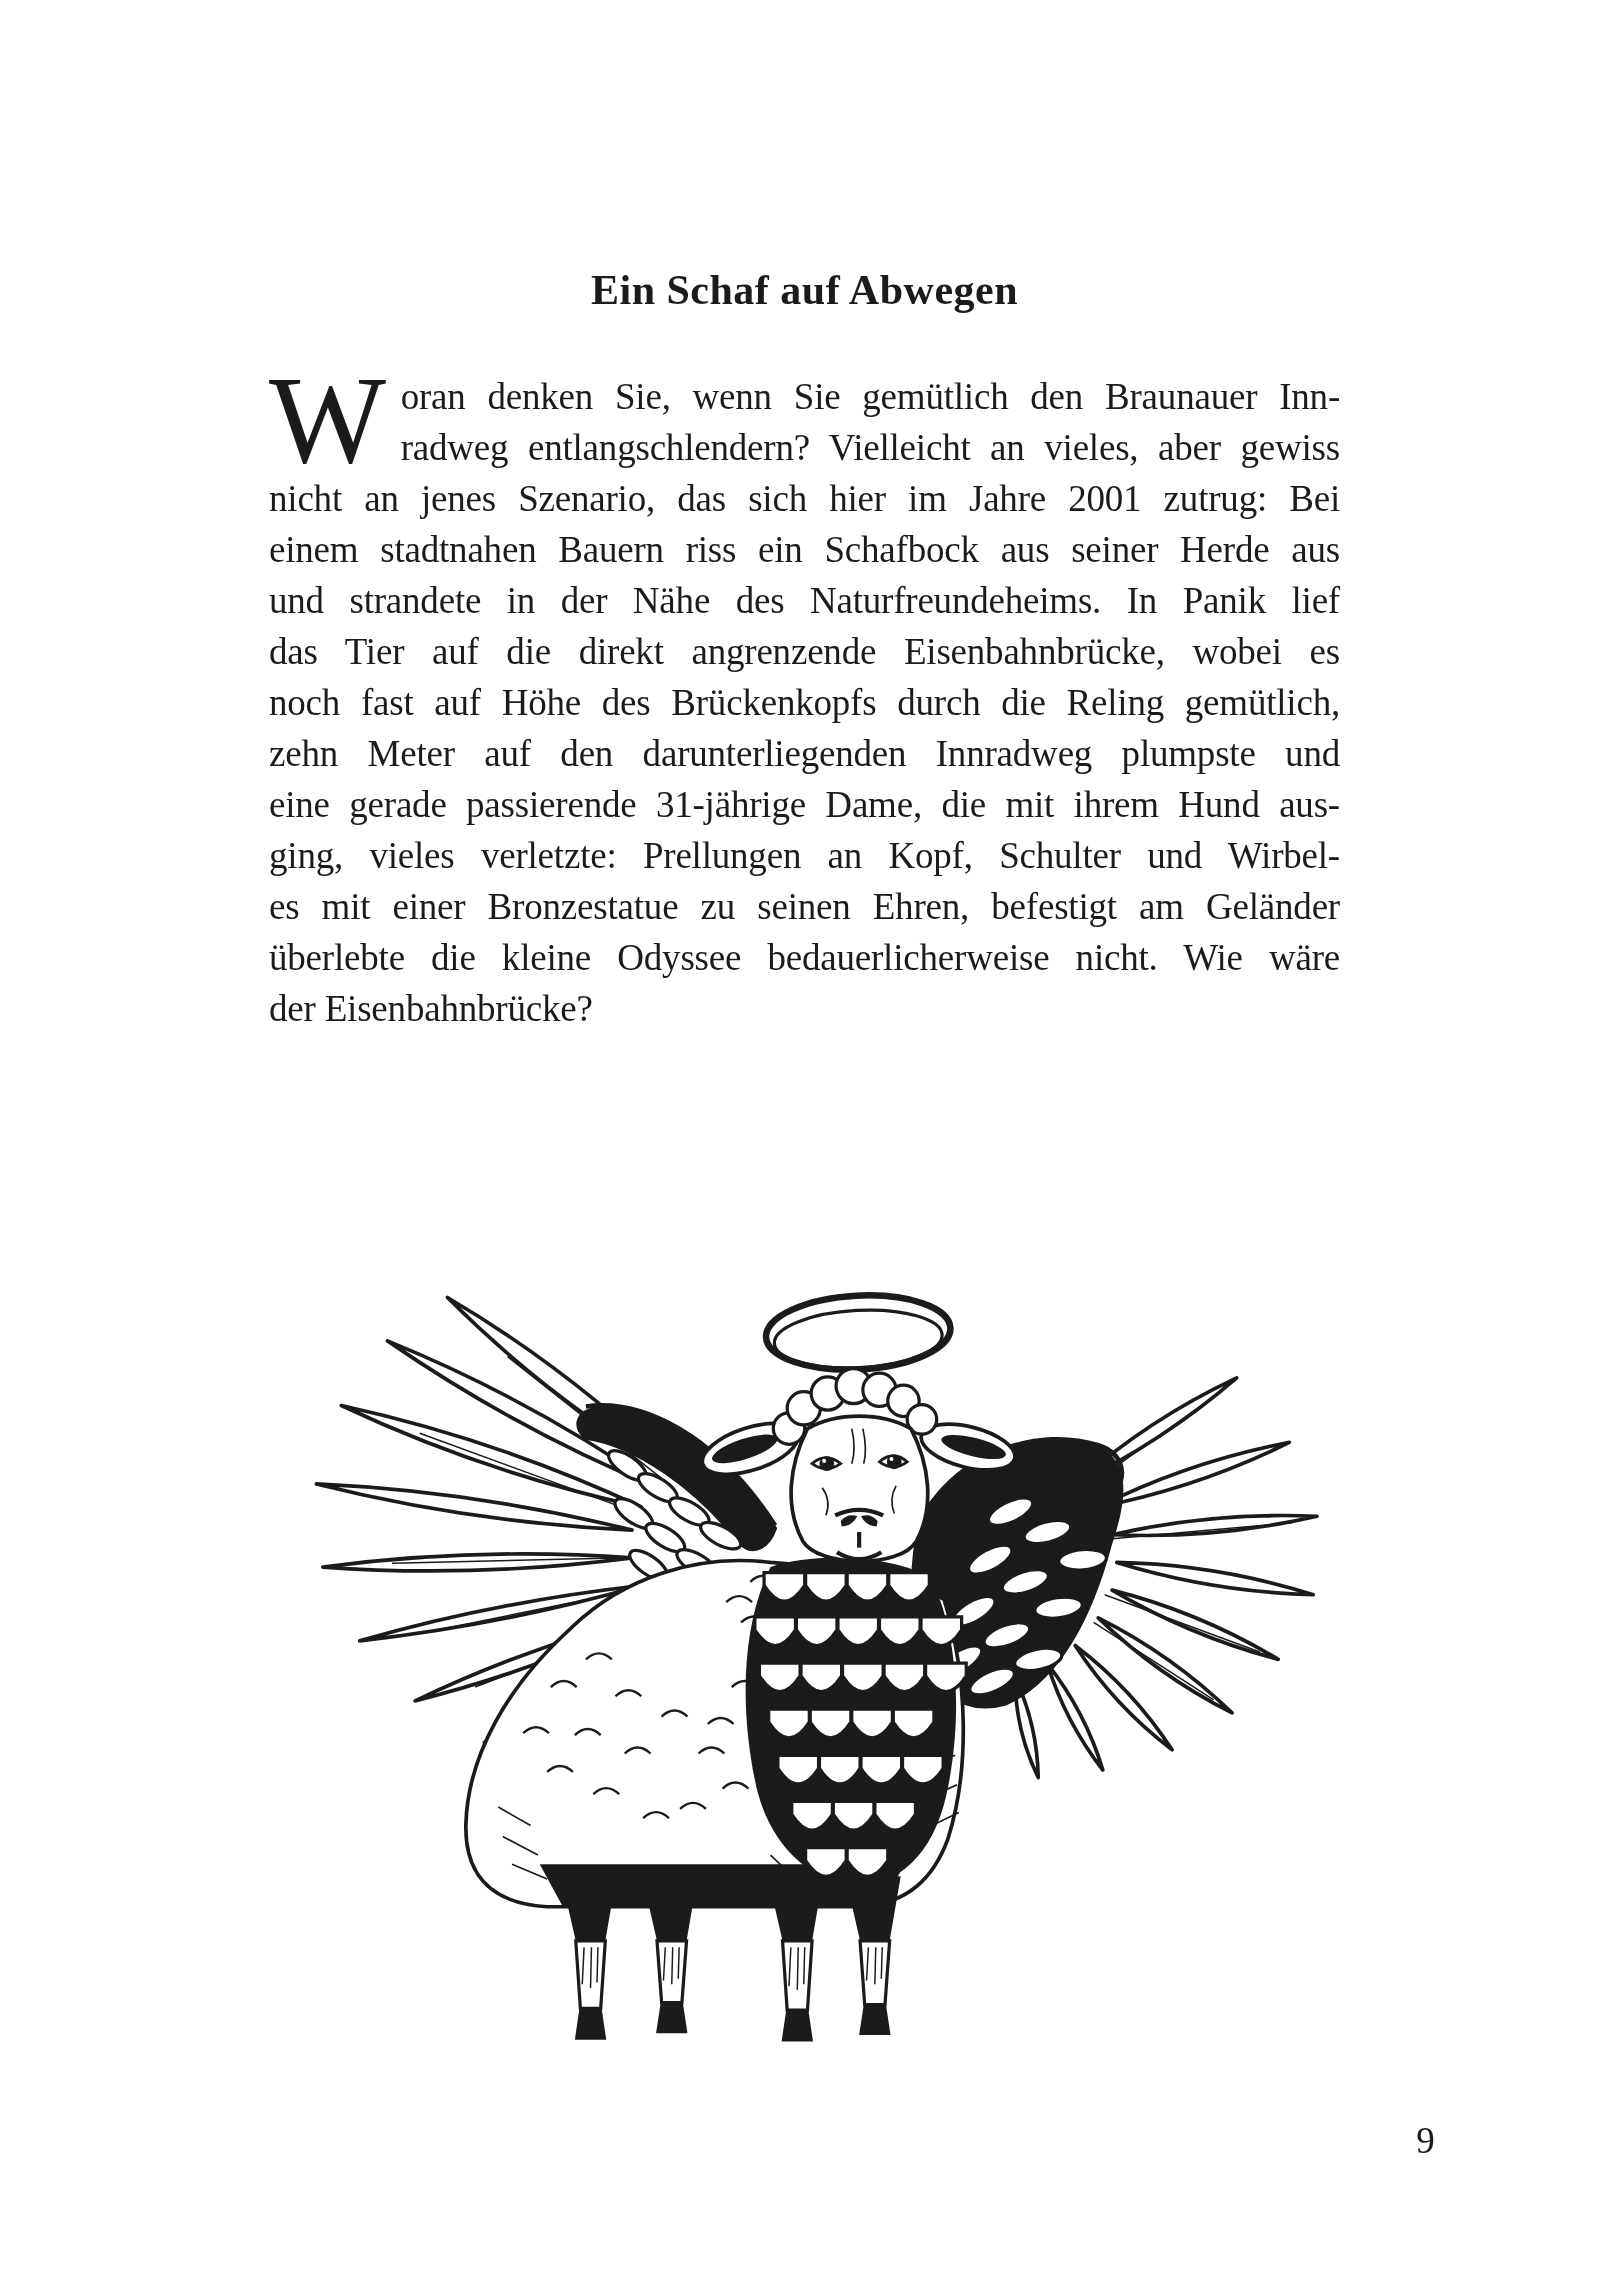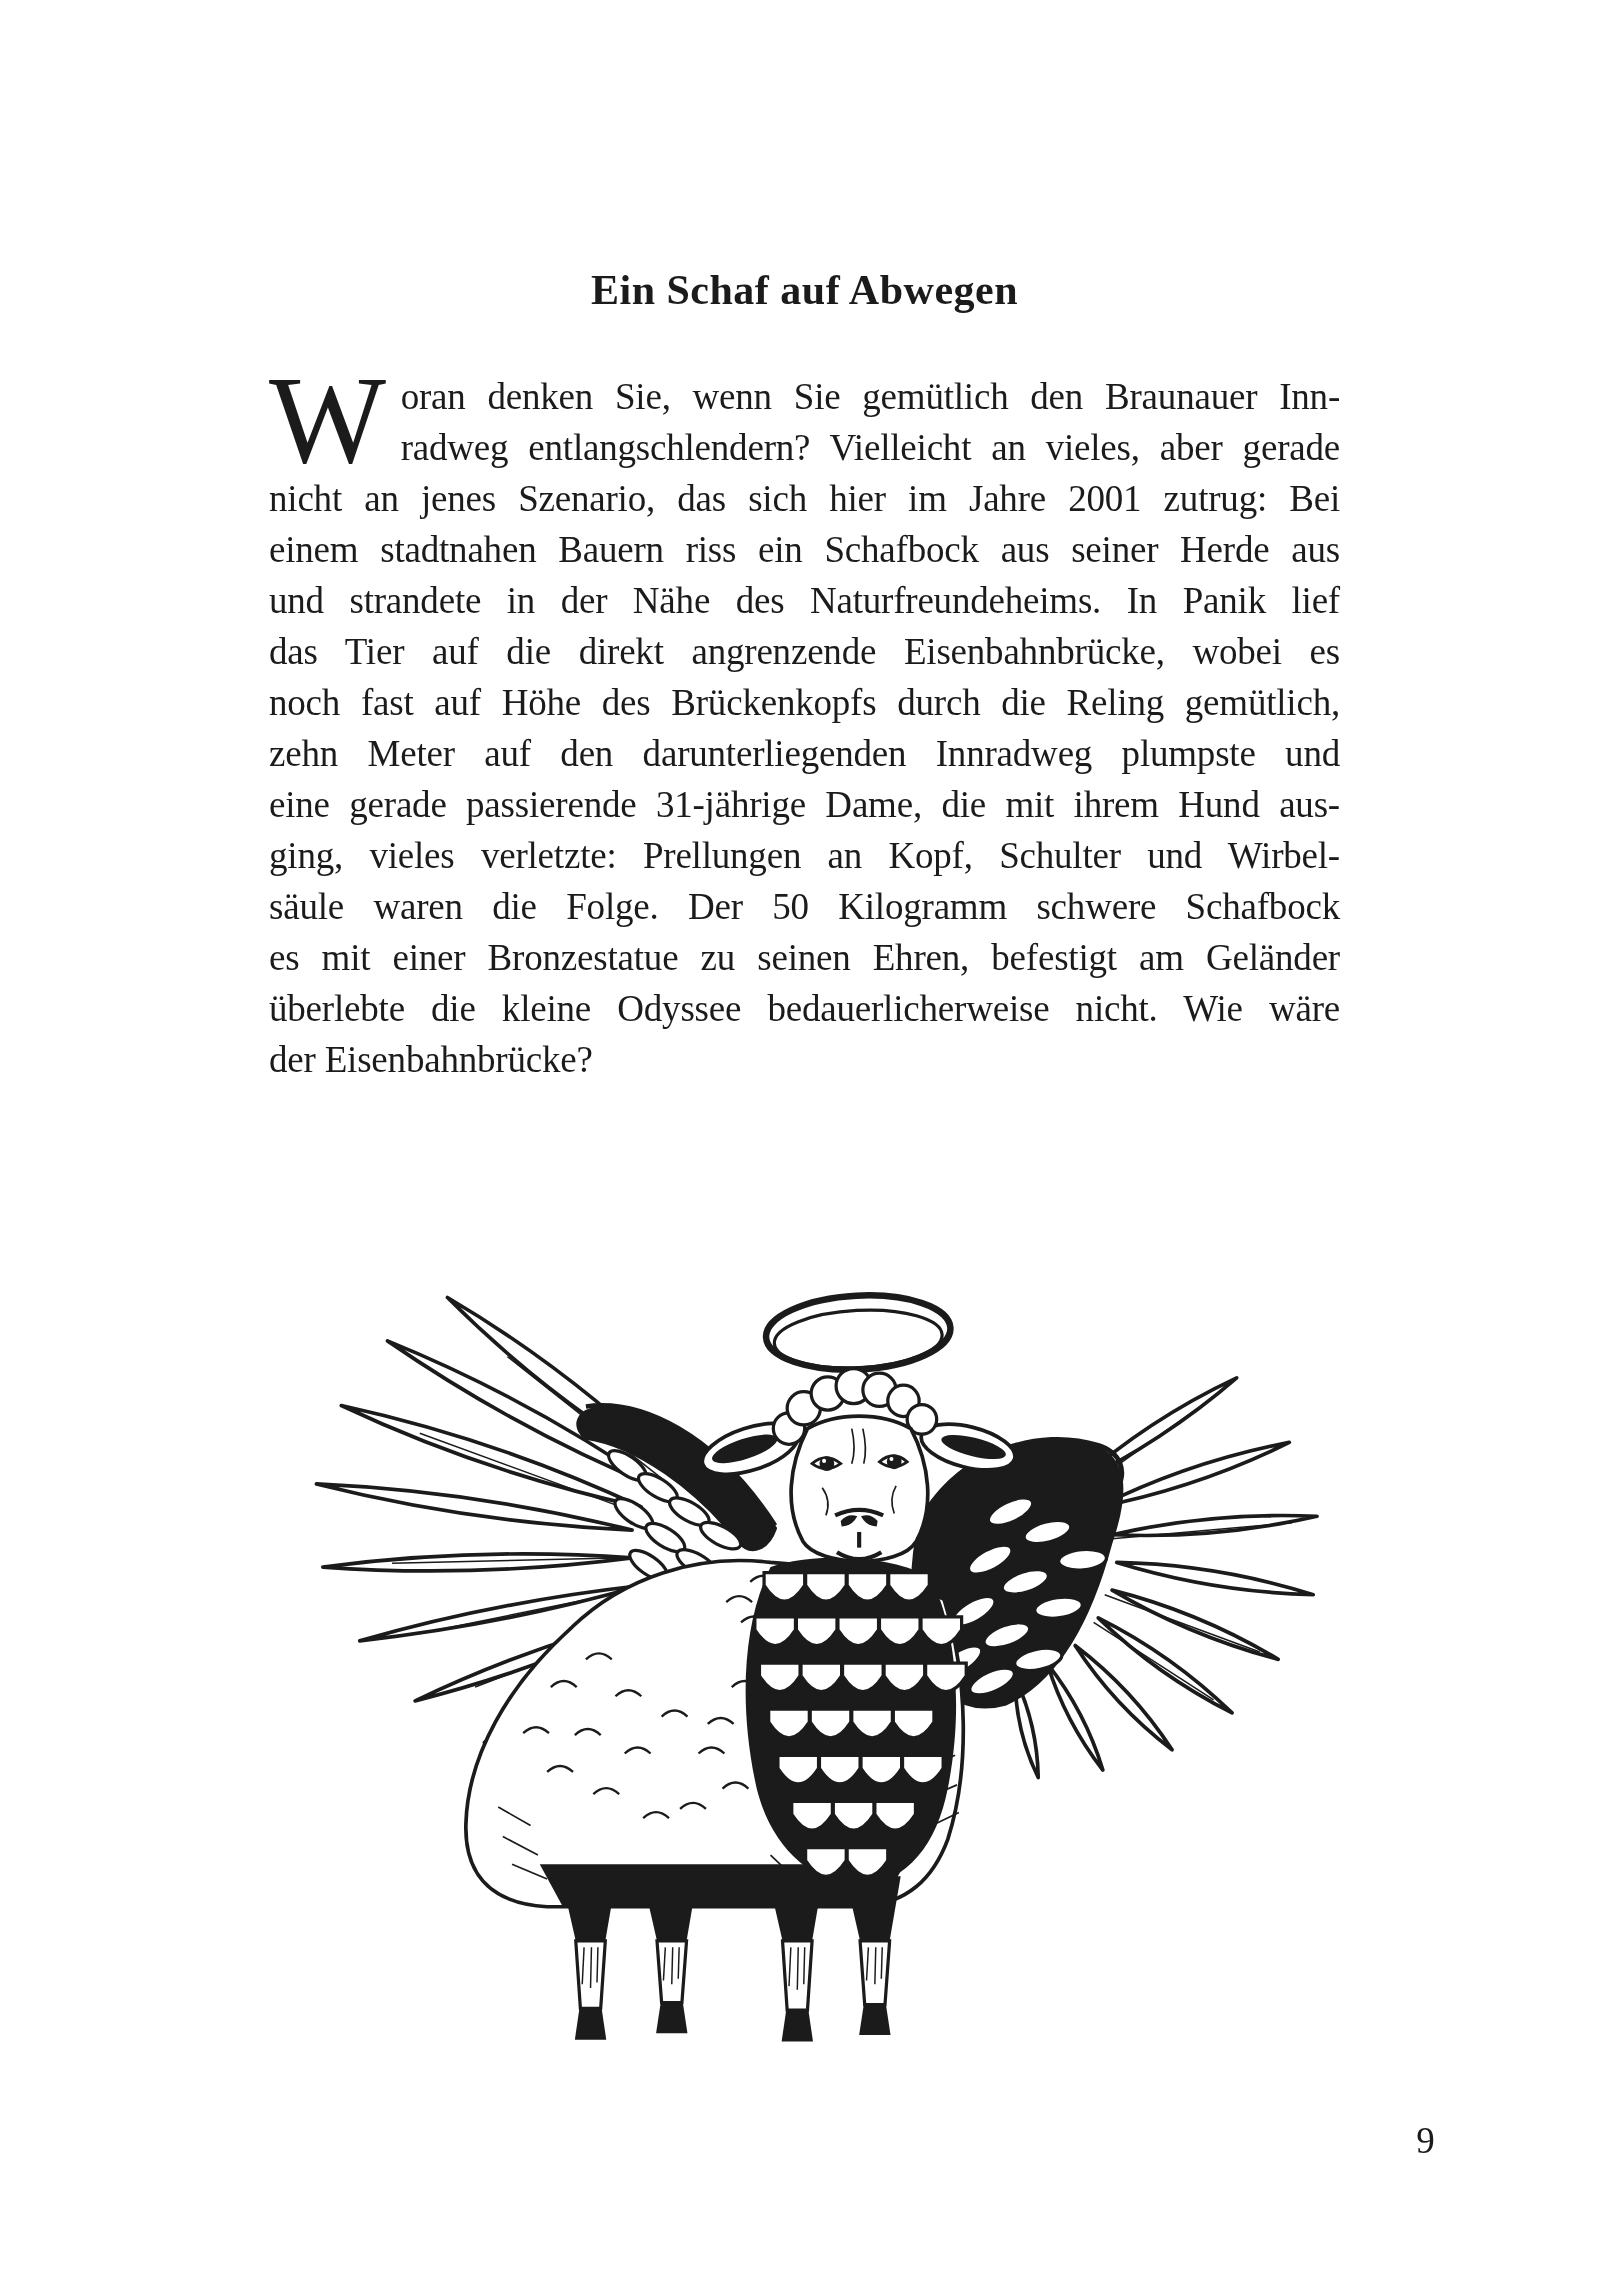--- a/index.html
+++ b/index.html
@@ -56,30 +56,29 @@
 </head>
 <body>
 
 <div class="page">
 
   <div class="title">Ein Schaf auf Abwegen</div>
 
   <div class="body-text">
     <span class="dropcap">W</span>
     <div class="line">oran denken Sie, wenn Sie gemütlich den Braunauer Inn-</div>
-    <div class="line">radweg entlangschlendern? Vielleicht an vieles, aber gerade</div>
+    <div class="line">radweg entlangschlendern? Vielleicht an vieles, aber gewiss</div>
     <div class="line">nicht an jenes Szenario, das sich hier im Jahre 2001 zutrug: Bei</div>
     <div class="line">einem stadtnahen Bauern riss ein Schafbock aus seiner Herde aus</div>
     <div class="line">und strandete in der Nähe des Naturfreundeheims. In Panik lief</div>
     <div class="line">das Tier auf die direkt angrenzende Eisenbahnbrücke, wobei es</div>
     <div class="line">noch fast auf Höhe des Brückenkopfs durch die Reling gemütlich,</div>
     <div class="line">zehn Meter auf den darunterliegenden Innradweg plumpste und</div>
     <div class="line">eine gerade passierende 31-jährige Dame, die mit ihrem Hund aus-</div>
     <div class="line">ging, vieles verletzte: Prellungen an Kopf, Schulter und Wirbel-</div>
-    <div class="line">säule waren die Folge. Der 50 Kilogramm schwere Schafbock</div>
     <div class="line">es mit einer Bronzestatue zu seinen Ehren, befestigt am Geländer</div>
     <div class="line">überlebte die kleine Odyssee bedauerlicherweise nicht. Wie wäre</div>
     <div class="line last">der Eisenbahnbrücke?</div>
   </div>
 
   <div class="illustration">
     <svg viewBox="0 0 1105 822" xmlns="http://www.w3.org/2000/svg">
 
       <g fill="none" class="ink">
         <ellipse cx="595" cy="46" rx="100" ry="40" stroke-width="7" transform="rotate(-3 595 46)"></ellipse>

